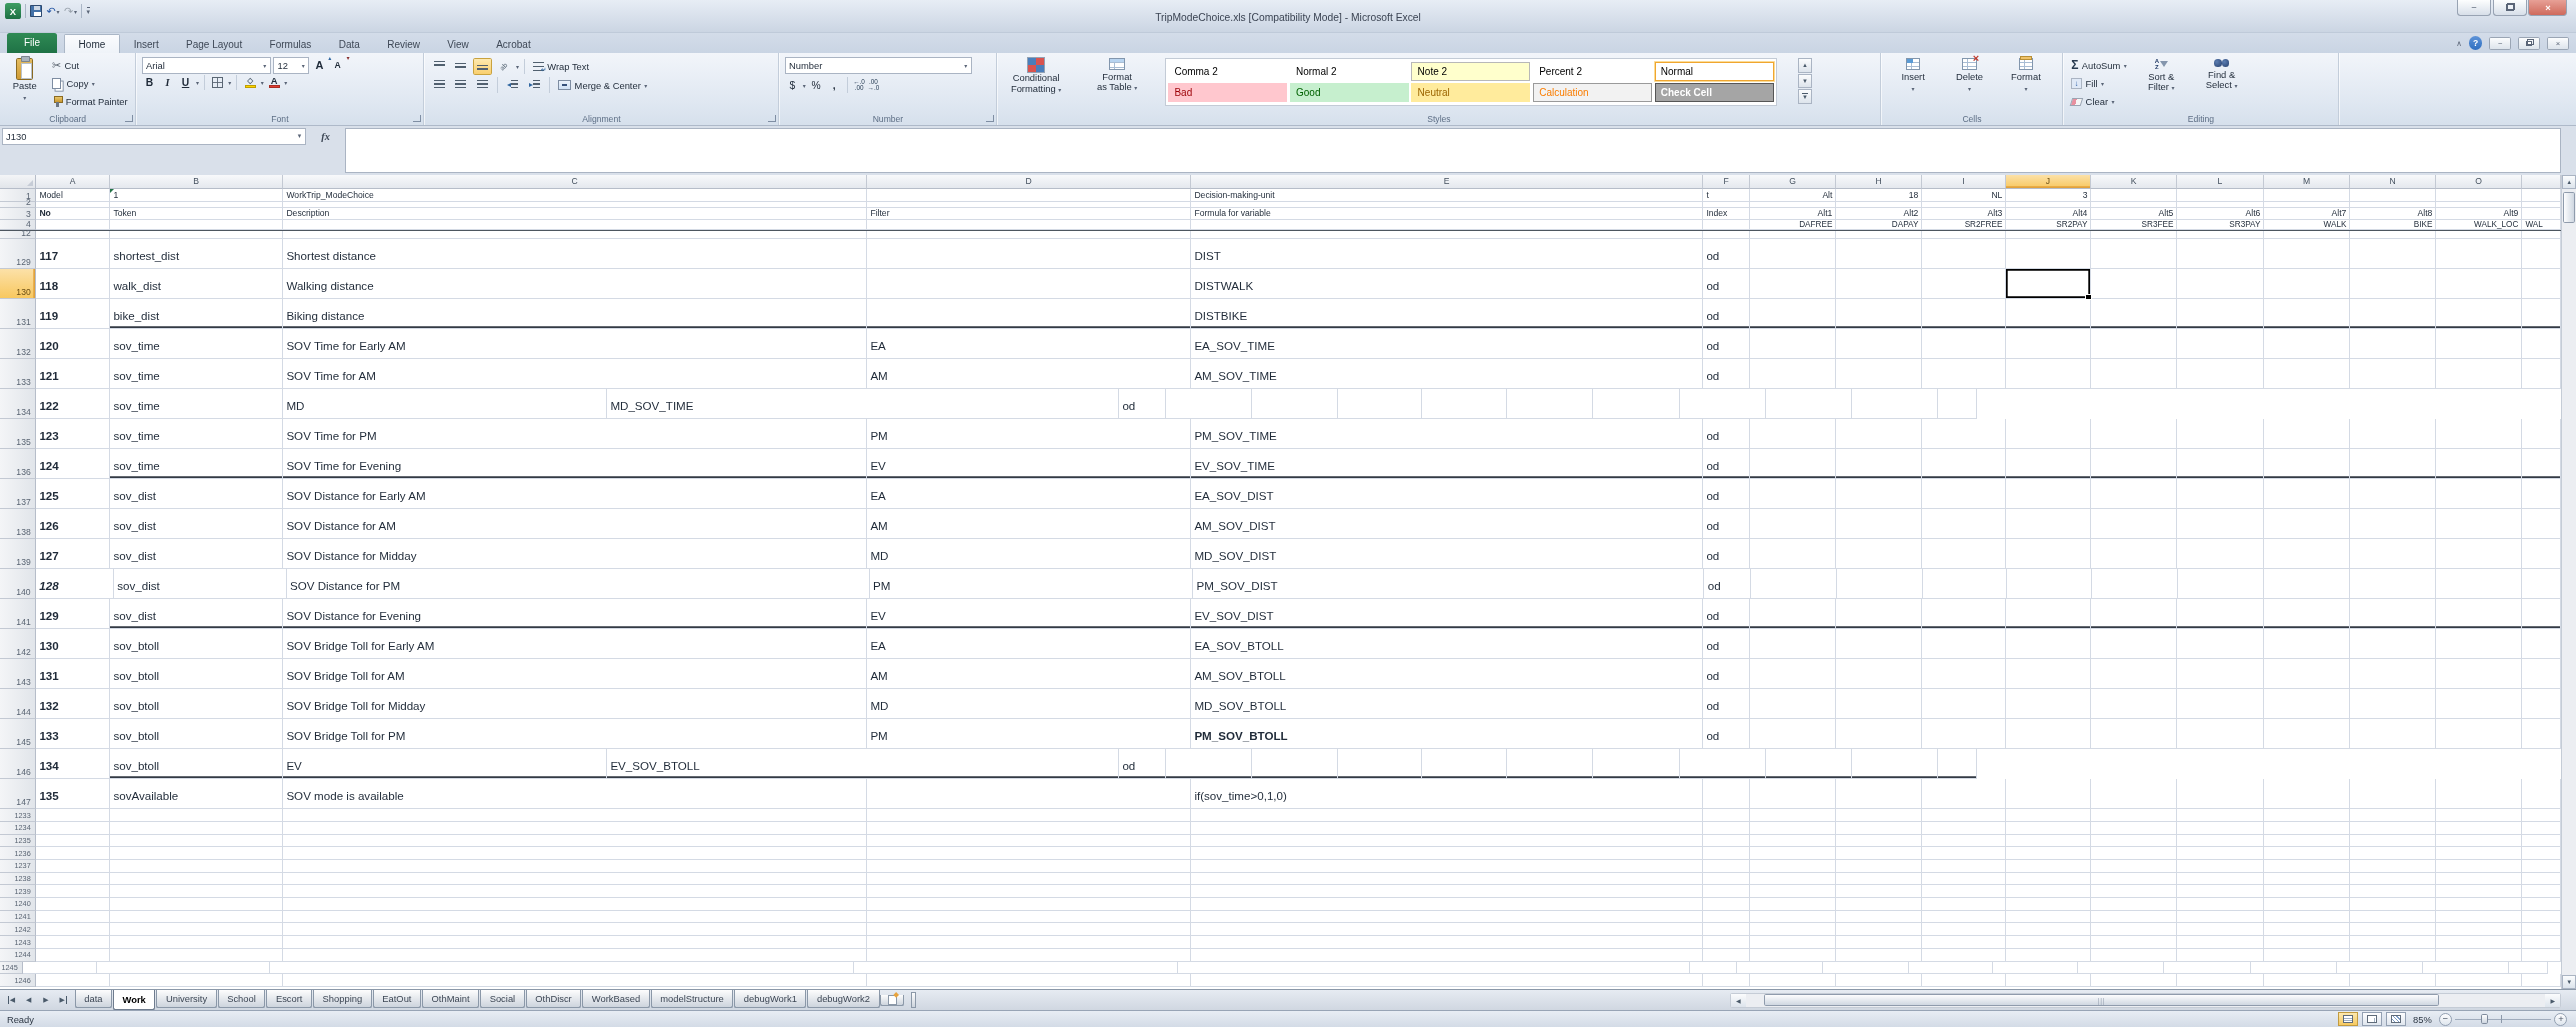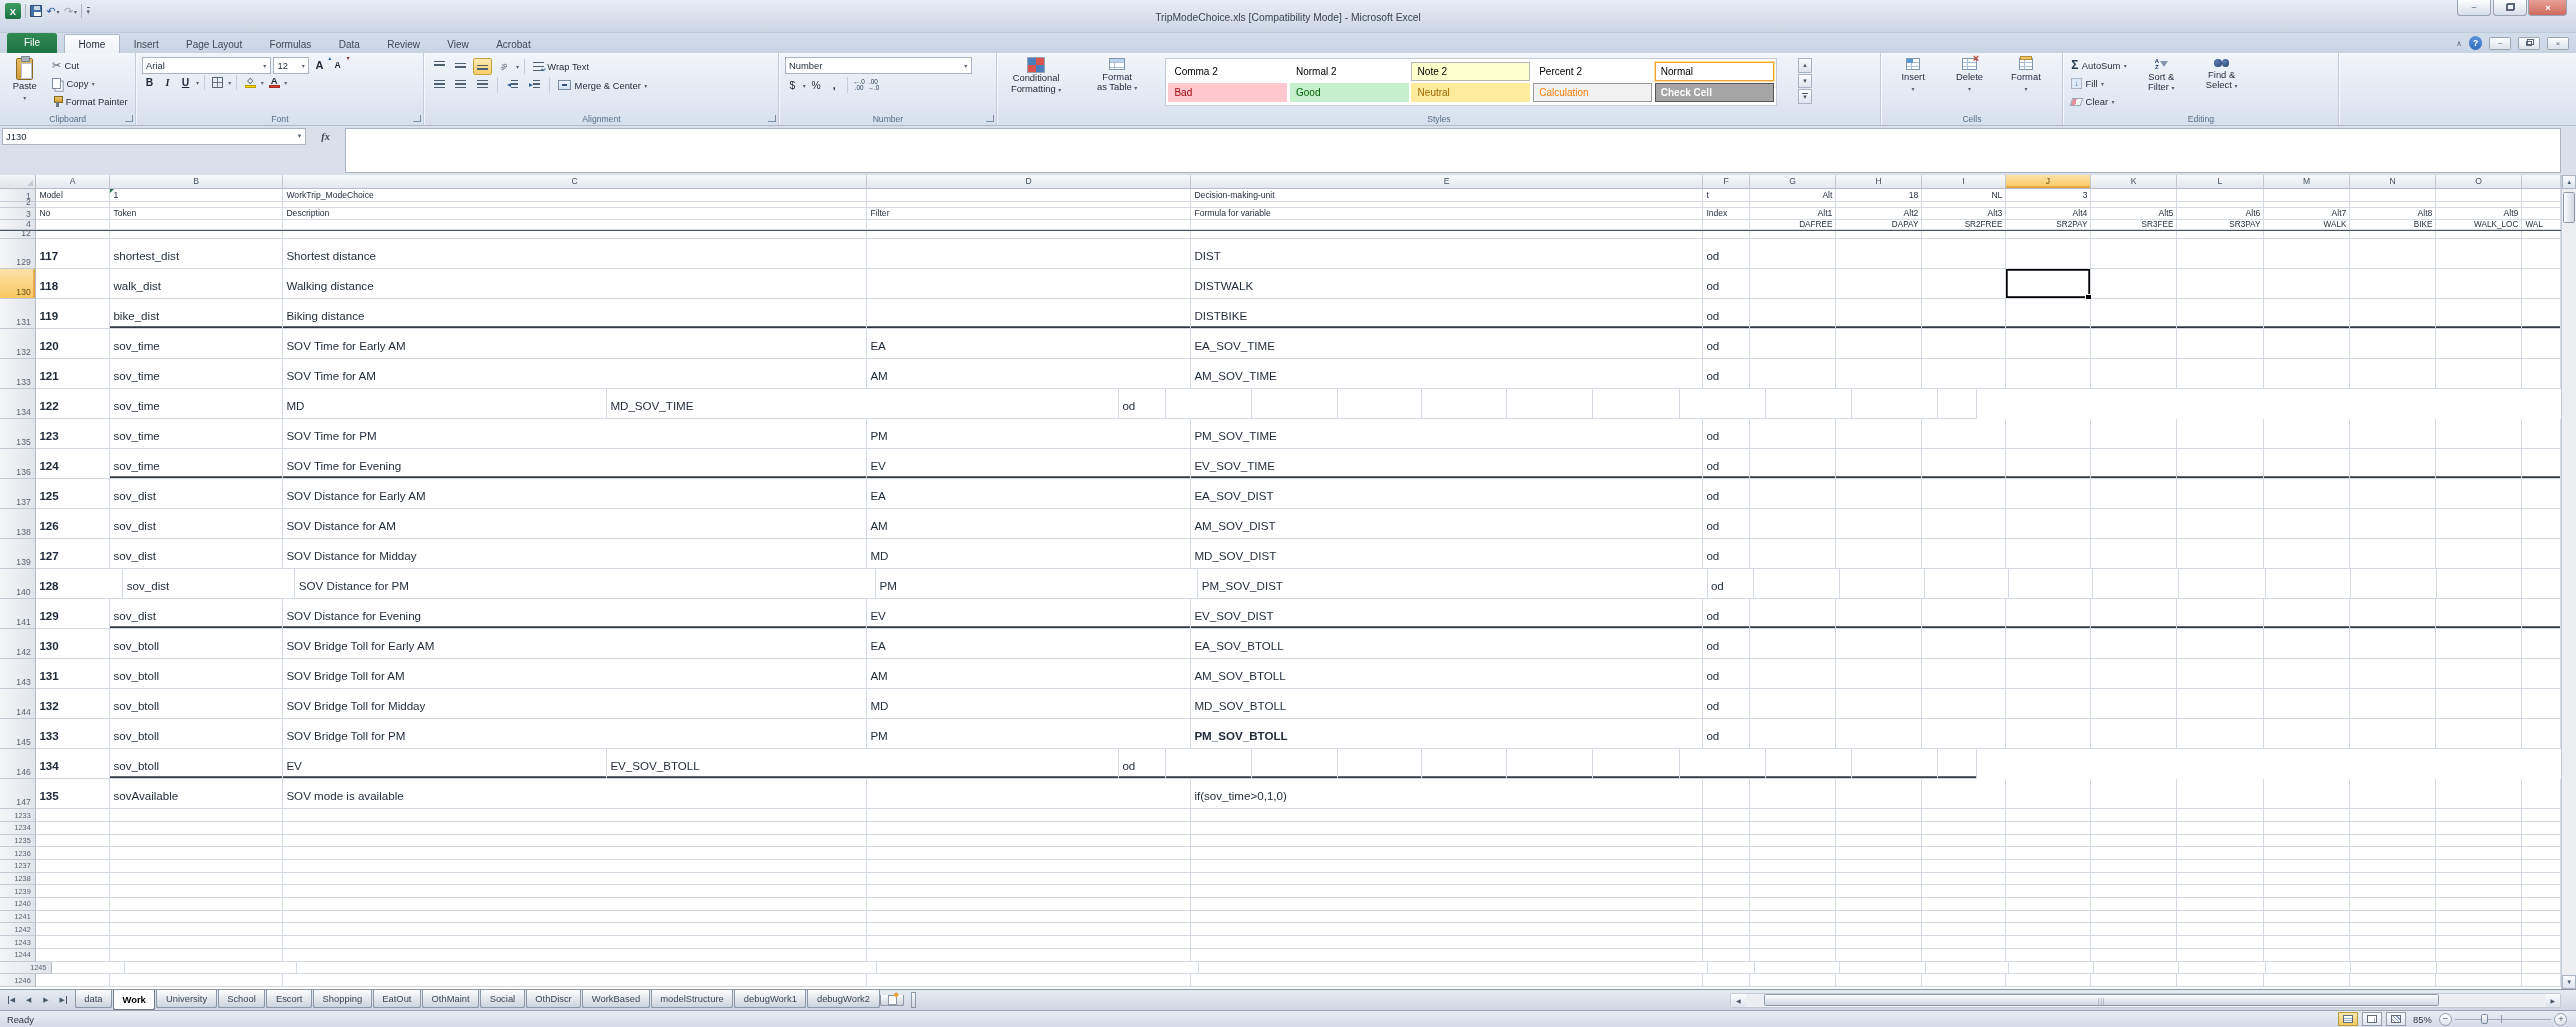--- a/index.html
+++ b/index.html
@@ -584,21 +584,21 @@
         <div class="cell" style="width: 85px;"></div>
         <div class="cell" style="width: 86px;"></div>
         <div class="cell" style="width: 87px;"></div>
         <div class="cell" style="width: 86px;"></div>
         <div class="cell" style="width: 86px;"></div>
         <div class="cell" style="width: 86px;"></div>
         <div class="cell" style="width: 39px;"></div>
       </div>
       <div class="xr fr fr3">
         <div class="rh" style="width: 36px;">3</div>
-        <div class="cell" style="width: 74px;">No</div>
+        <div class="cell" style="width: 74px; font-weight: bold;">No</div>
         <div class="cell" style="width: 173px;">Token</div>
         <div class="cell" style="width: 584px;">Description</div>
         <div class="cell" style="width: 324px;">Filter</div>
         <div class="cell" style="width: 512px;">Formula for variable</div>
         <div class="cell" style="width: 47px;">Index</div>
         <div class="cell ar" style="width: 86px;">Alt1</div>
         <div class="cell ar" style="width: 86px;">Alt2</div>
         <div class="cell ar" style="width: 84px;">Alt3</div>
         <div class="cell ar" style="width: 85px;">Alt4</div>
         <div class="cell ar" style="width: 86px;">Alt5</div>
@@ -849,21 +849,21 @@
         <div class="cell" style="width: 85px;"></div>
         <div class="cell" style="width: 86px;"></div>
         <div class="cell" style="width: 87px;"></div>
         <div class="cell" style="width: 86px;"></div>
         <div class="cell" style="width: 86px;"></div>
         <div class="cell" style="width: 86px;"></div>
         <div class="cell" style="width: 39px;"></div>
       </div>
       <div class="xr grow">
         <div class="rh" style="width: 36px;">140</div>
-        <div class="cell boldA" style="width: 88px;">128</div>
+        <div class="cell boldA" style="width: 78px; font-style: italic;">128</div>
         <div class="cell" style="width: 173px;">sov_dist</div>
         <div class="cell" style="width: 584px;">SOV Distance for PM</div>
         <div class="cell" style="width: 324px;">PM</div>
         <div class="cell" style="width: 512px;">PM_SOV_DIST</div>
         <div class="cell" style="width: 47px;">od</div>
         <div class="cell" style="width: 86px;"></div>
         <div class="cell" style="width: 86px;"></div>
         <div class="cell" style="width: 84px;"></div>
         <div class="cell" style="width: 85px;"></div>
         <div class="cell" style="width: 86px;"></div>
@@ -1227,21 +1227,21 @@
         <div class="cell" style="width: 84px;"></div>
         <div class="cell" style="width: 85px;"></div>
         <div class="cell" style="width: 86px;"></div>
         <div class="cell" style="width: 87px;"></div>
         <div class="cell" style="width: 86px;"></div>
         <div class="cell" style="width: 86px;"></div>
         <div class="cell" style="width: 86px;"></div>
         <div class="cell" style="width: 39px;"></div>
       </div>
       <div class="xr trow">
-        <div class="rh" style="width: 52px;">1245</div>
+        <div class="rh" style="width: 23px;">1245</div>
         <div class="cell" style="width: 74px;"></div>
         <div class="cell" style="width: 173px;"></div>
         <div class="cell" style="width: 584px;"></div>
         <div class="cell" style="width: 324px;"></div>
         <div class="cell" style="width: 512px;"></div>
         <div class="cell" style="width: 47px;"></div>
         <div class="cell" style="width: 86px;"></div>
         <div class="cell" style="width: 86px;"></div>
         <div class="cell" style="width: 84px;"></div>
         <div class="cell" style="width: 85px;"></div>

